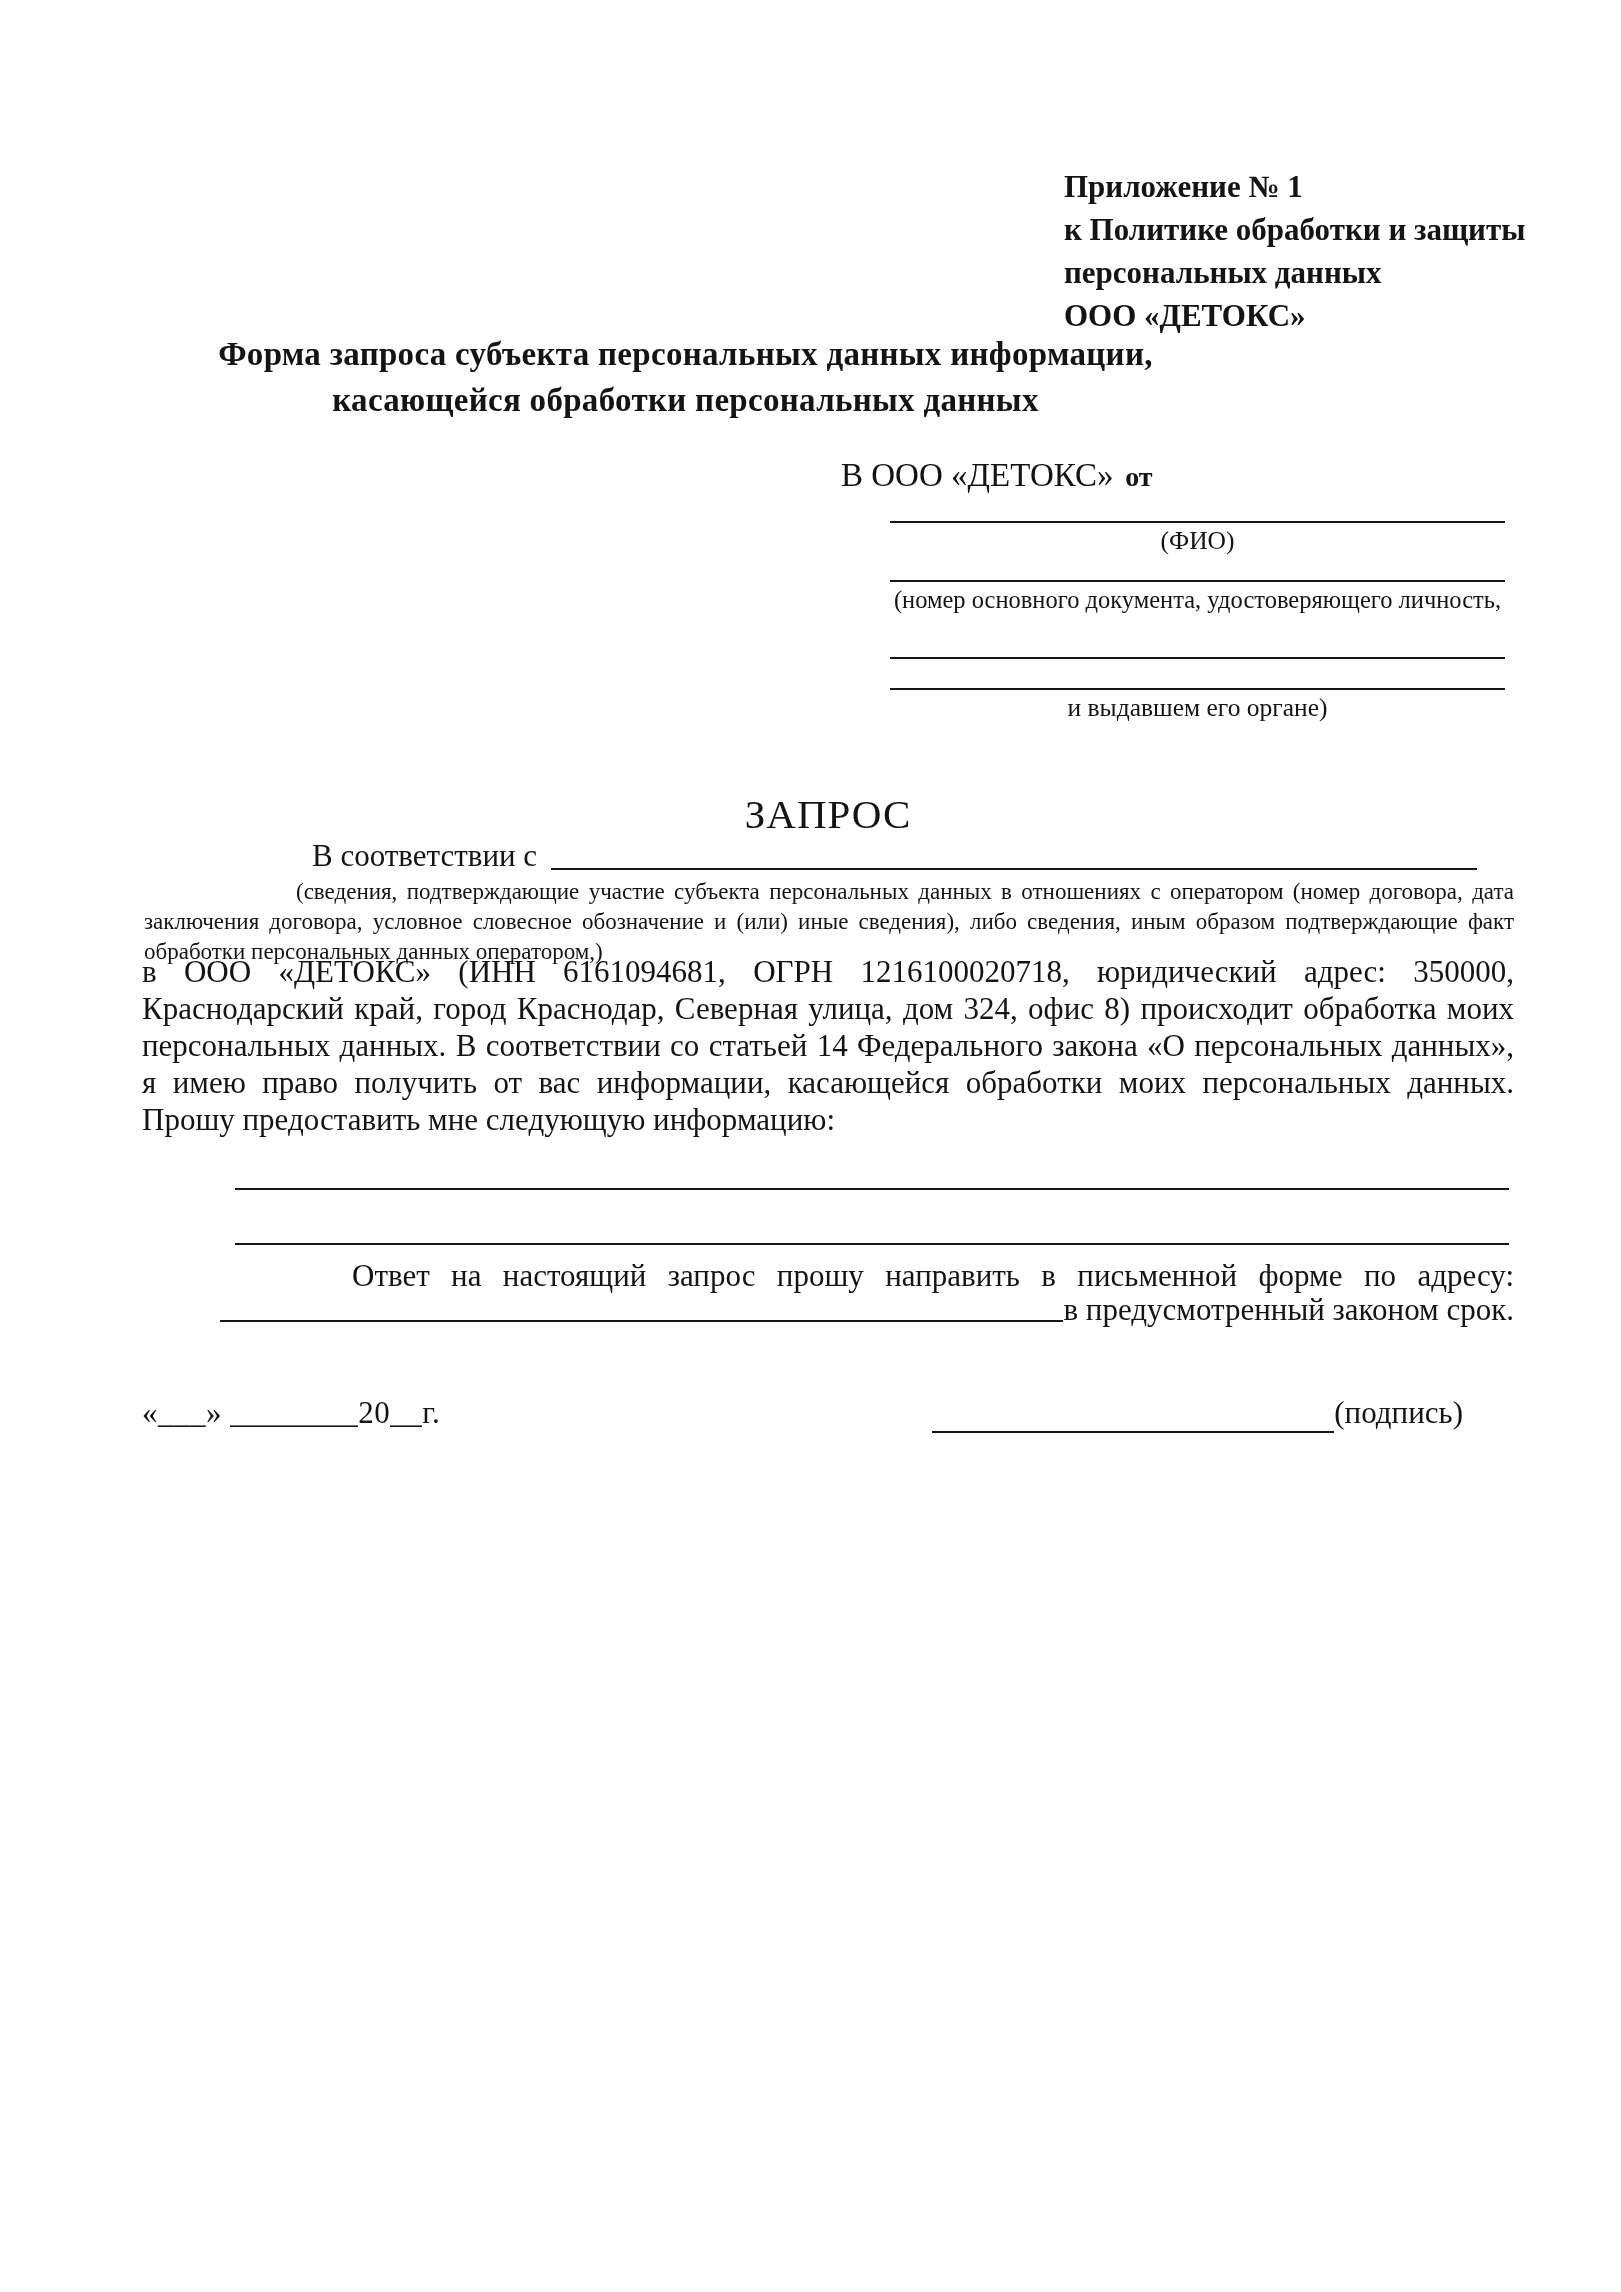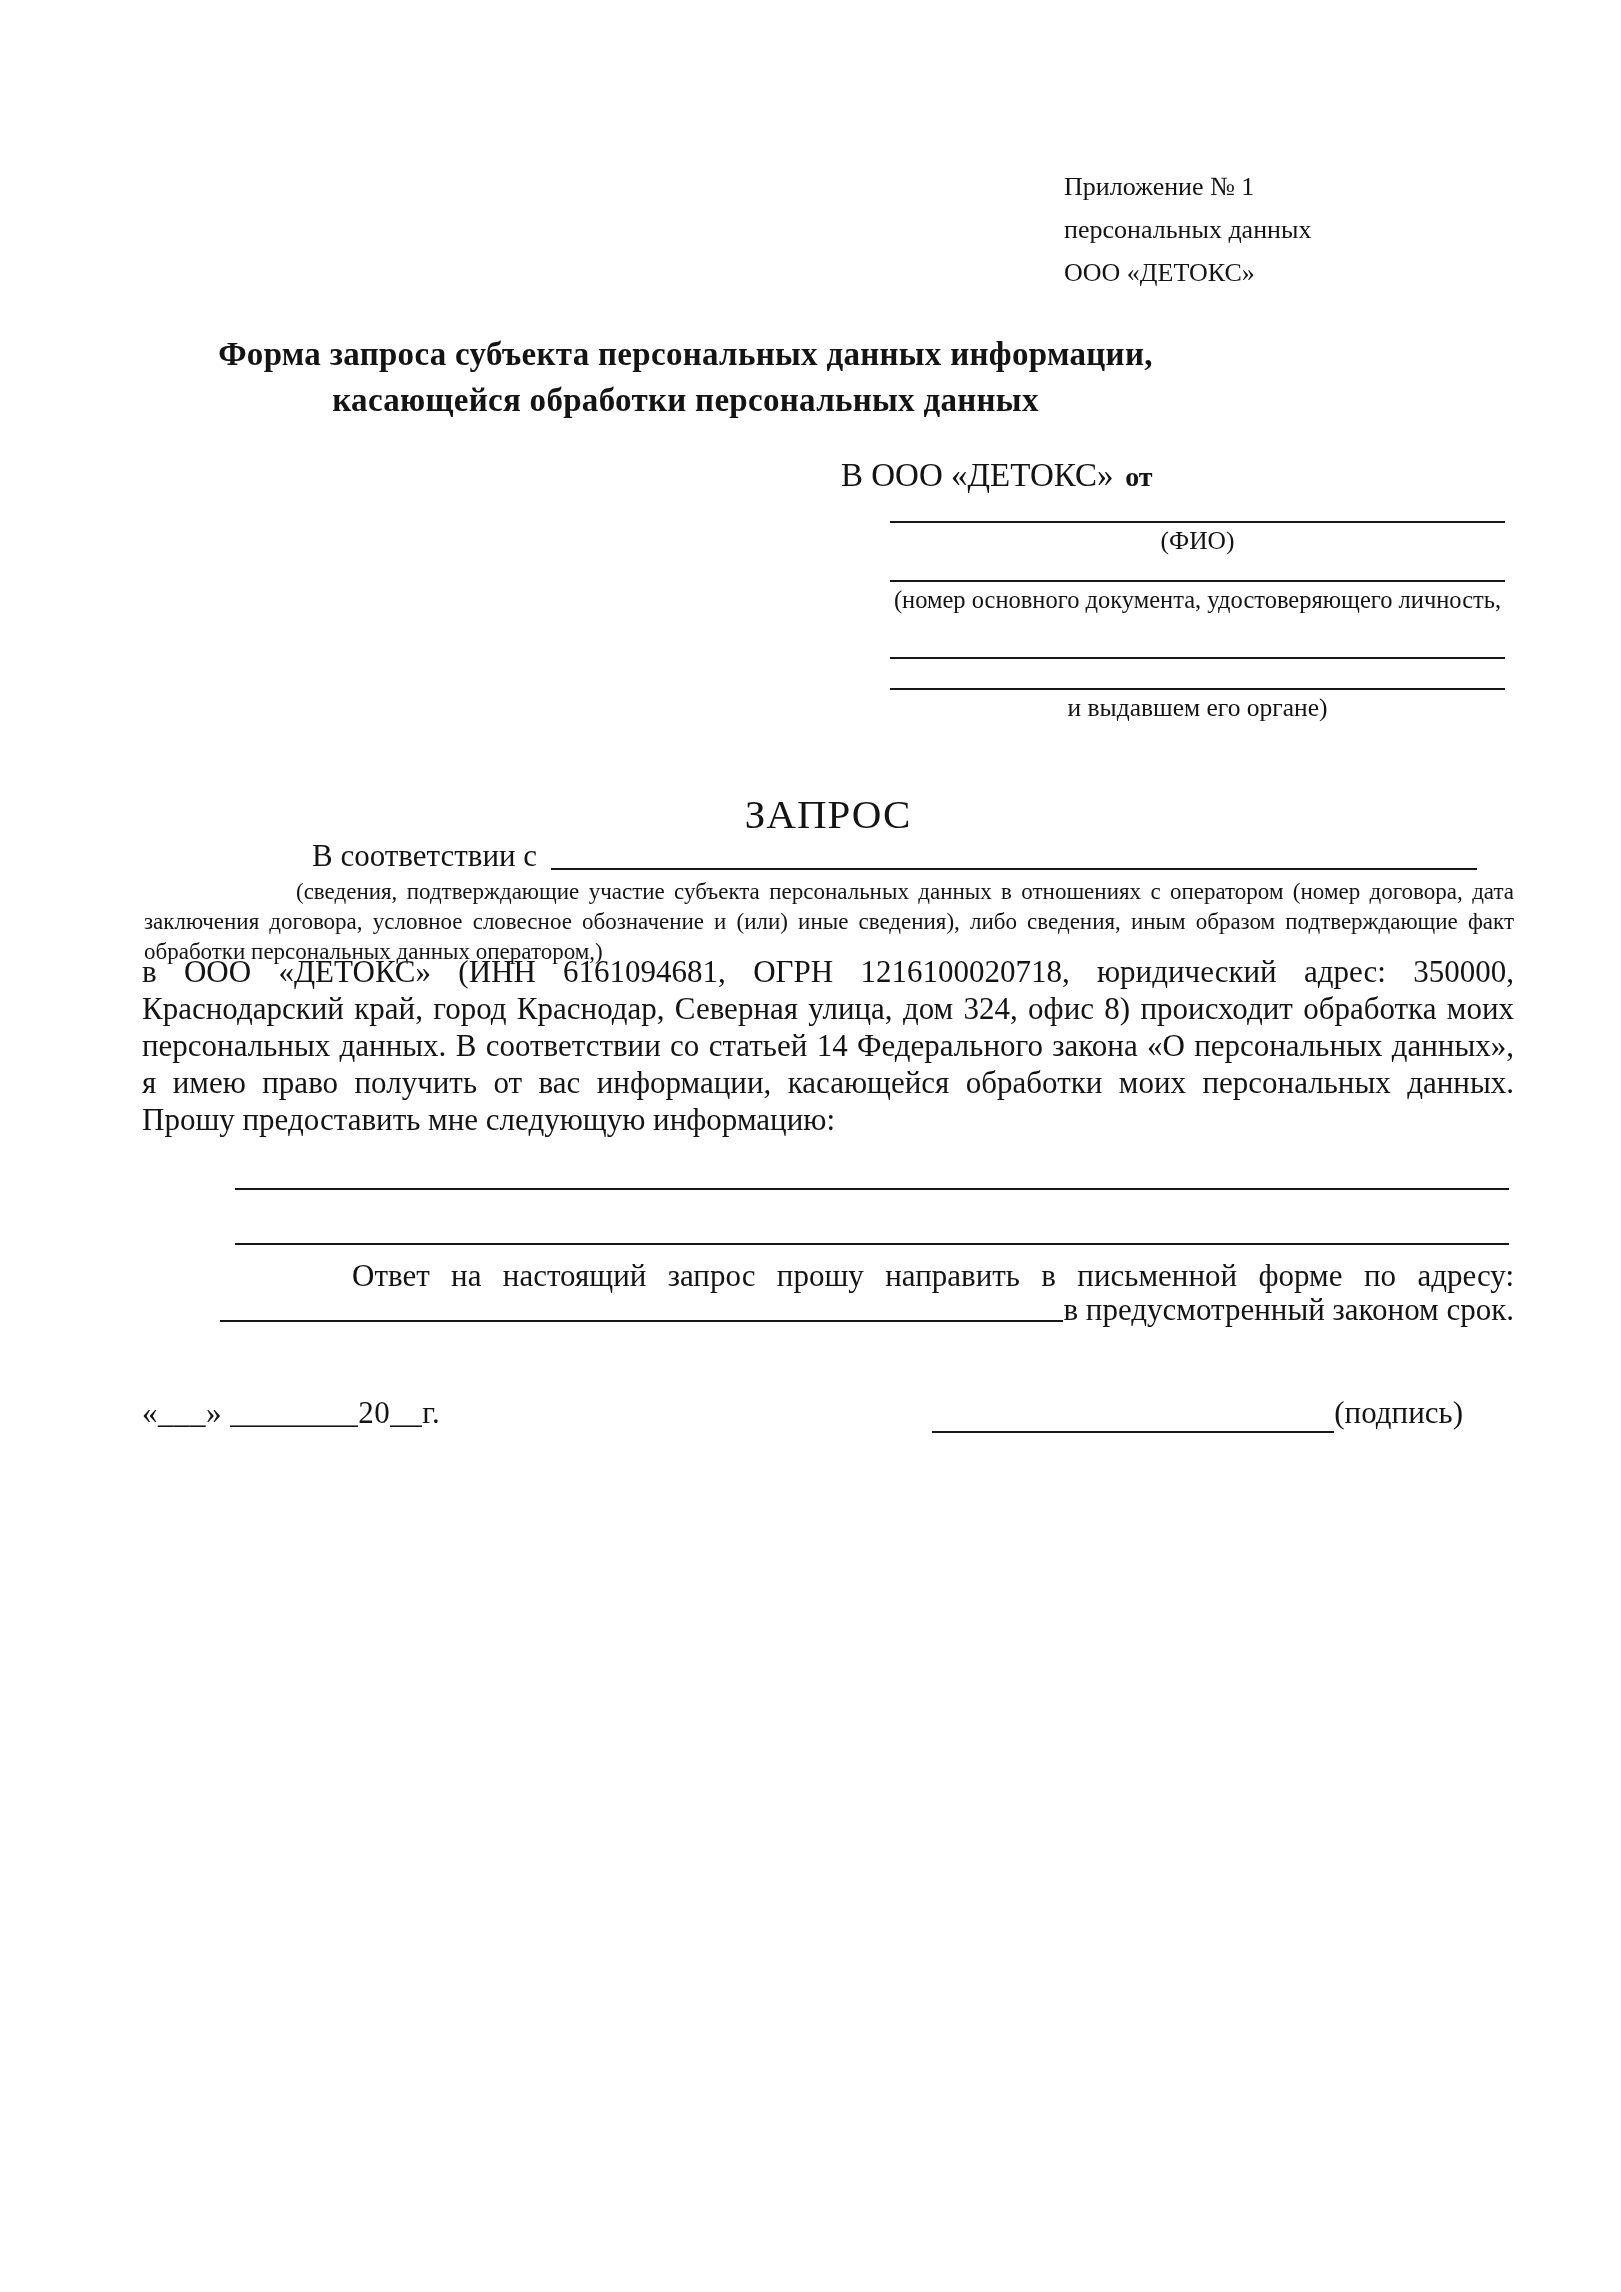--- a/index.html
+++ b/index.html
@@ -4,21 +4,21 @@
 <style>
   html,body{margin:0;padding:0;background:#ffffff;}
   .page{
     position:relative;
     width:1621px;height:2293px;
     background:#ffffff;color:#141414;
     font-family:"Liberation Serif","DejaVu Serif",serif;
     overflow:hidden;
   }
   
-  .appendix{position:absolute;left:1064px;top:165px;font-size:26px;line-height:43px;}
+  .appendix{position:absolute;left:1064px;top:165px;font-size:31px;line-height:43px;font-weight:bold;}
   
   .doc-title{position:absolute;left:0;top:331px;width:1371px;text-align:center;
     font-weight:bold;font-size:33px;line-height:46px;letter-spacing:0.3px;}
   
   .recipient{position:absolute;left:841px;top:453px;width:676px;}
   .to-line{font-size:33px;line-height:45px;}
   .to-from{font-size:28px;margin-left:11.8px;font-weight:bold;}
   .f-line{margin-left:49px;width:615px;border-bottom:2.9px solid #171717;height:0;}
   .f-line.l1{margin-top:21.6px;}
   .f-line.l2{margin-top:23.5px;}
@@ -53,20 +53,21 @@
   .sig-line{width:402px;border-bottom:2.9px solid #171717;height:33px;}
   .sig-label{white-space:nowrap;}
 </style>
 </head>
 <body>
 
 <div class="page">
 
   <div class="appendix">
     <div>Приложение № 1</div>
+    <div>к Политике обработки и защиты</div>
     <div>персональных данных</div>
     <div>ООО «ДЕТОКС»</div>
   </div>
 
   <div class="doc-title">
     <div>Форма запроса субъекта персональных данных информации,</div>
     <div>касающейся обработки персональных данных</div>
   </div>
 
   <div class="recipient">

